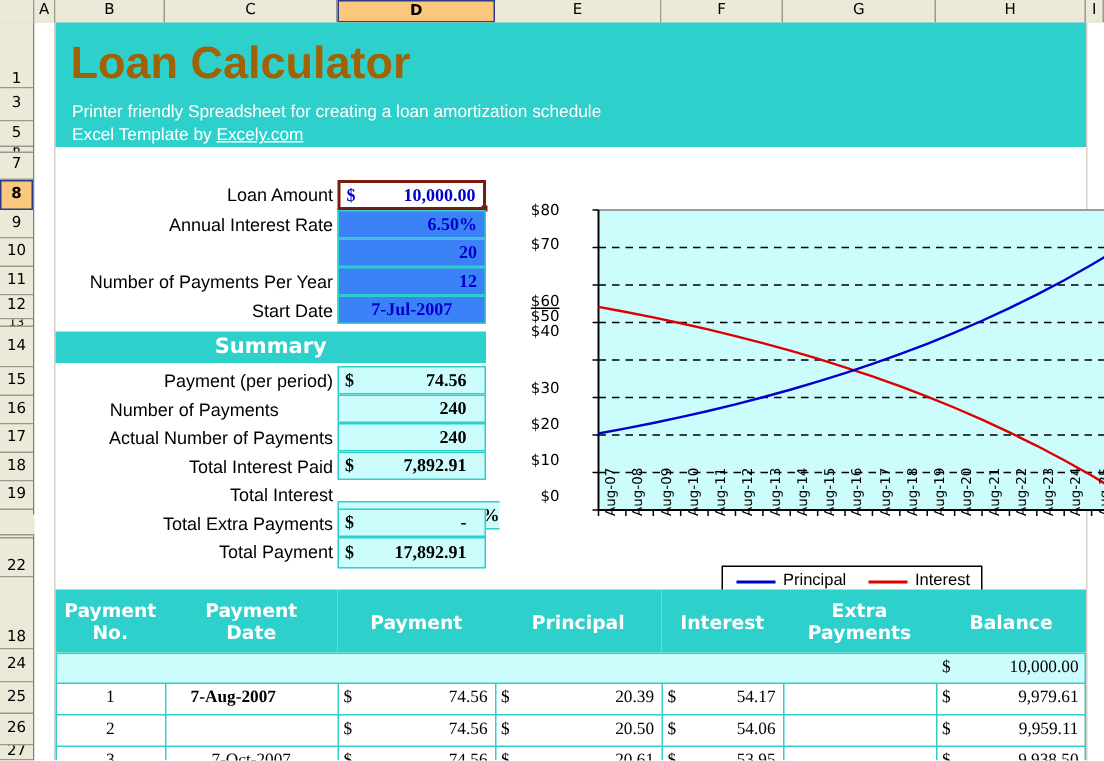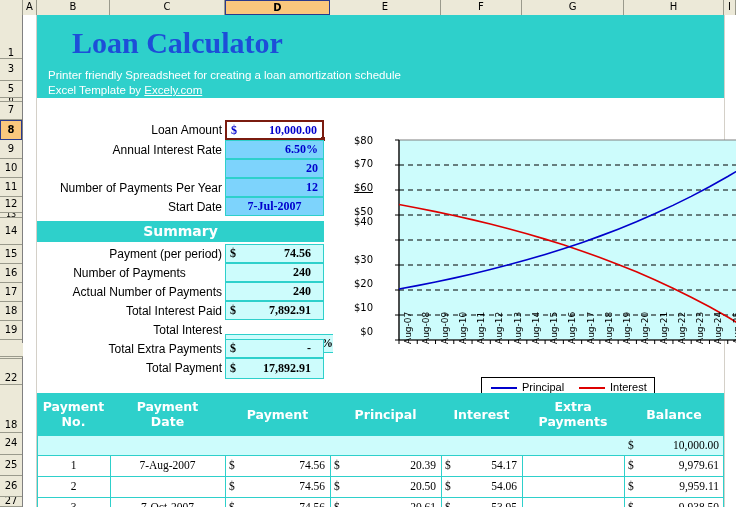--- a/index.html
+++ b/index.html
@@ -30,35 +30,35 @@
 
   
   #grid { position:absolute; left:23px; top:15px; width:713px; height:492px;
     background:#ffffff; }
 
   
   .vline { position:absolute; top:0; width:1px; height:492px; background:#d4d0c8; }
 
   
   .banner { position:absolute; background:#2ed0cb; }
-  .banner-title { position:absolute; color:#1d4ed8; font-weight:bold;
-    font-size:30px; letter-spacing:0px; font-family:Liberation Serif, serif;margin-left:25px; }
+  .banner-title { position:absolute; color:#a16207; font-weight:bold;
+    font-size:30px; letter-spacing:0px; font-family:Liberation Sans, sans-serif; }
   .banner-sub { position:absolute; color:#ffffff; font-size:11.5px;
     font-family:"Liberation Sans", sans-serif; }
   .banner-link { color:#ffffff; text-decoration:underline; }
 
   
   .sec-bar { position:absolute; background:#2ed0cb; color:#ffffff;
     font-weight:bold; font-size:14px; text-align:center; line-height:19px;
     font-family:"DejaVu Sans", sans-serif; }
 
   
   .lbl { position:absolute; text-align:right; font-size:12px; color:#000;
     line-height:19px; padding-right:3px; font-family:"Liberation Sans", sans-serif; }
-  .val { position:absolute; border:1px solid #2ed0cb; background:#7dd3fc;
+  .val { position:absolute; border:1px solid #2ed0cb; background:#3b82f6;
     font-size:12px; font-weight:bold; color:#0000cd; line-height:17px;
     font-family:"Liberation Serif", serif; }
   .val.cyan { background:#cdfcfc; color:#000000; }
   .val .cur { position:absolute; left:4px; }
   .val .num { position:absolute; right:5px; }
   .val .ctr { position:absolute; right:12px; }
   .val.sel { border:2px solid #7a1b0f; background:#ffffff; }
   .val.sel::after { content:""; position:absolute; right:-3px; bottom:-3px;
     width:4px; height:4px; background:#7a1b0f; }
 
@@ -209,21 +209,21 @@
     <div class="lbl" style="left:14px;top:344px;width:188px;">Total Payment</div>
     <div class="val cyan" style="left:202px;top:343px;width:99px;height:21px;line-height:19px;">
       <span class="cur">$</span>
       <span class="ctr">17,892.91</span>
     </div>
 
     <div id="chart" style="left:310px;top:85px;width:391px;height:295px;background:#ffffff;">
 
       <div class="ytick" style="left:0px;top:35px;width:40px;">$80</div>
       <div class="ytick" style="left:0px;top:58px;width:40px;">$70</div>
-      <div class="ytick" style="left:0px;top:82px;width:40px;text-decoration:underline;">$60</div>
+      <div class="ytick" style="left:0px;top:96px;width:40px;text-decoration:underline;">$60</div>
       <div class="ytick" style="left:0px;top:106px;width:40px;">$50</div>
       <div class="ytick" style="left:0px;top:116px;width:40px;">$40</div>
       <div class="ytick" style="left:0px;top:154px;width:40px;">$30</div>
       <div class="ytick" style="left:0px;top:178px;width:40px;">$20</div>
       <div class="ytick" style="left:0px;top:202px;width:40px;">$10</div>
       <div class="ytick" style="left:0px;top:226px;width:40px;">$0</div>
 
       <svg id="plot" width="381" height="250" style="position:absolute;left:44px;top:34px;">
         <rect x="22" y="6" width="347" height="200" fill="#cdfcfc" stroke="#808080" stroke-width="1"></rect>
         <g id="gridlines">
@@ -342,21 +342,21 @@
       </div>
 
     <div class="bandrow" style="left:14px;top:420px;width:687px;height:21px;border:1px solid #2ed0cb;"></div>
     <div class="trow-cell" style="left:601px;top:421px;width:100px;height:19px;">
       <span class="cur">$</span>
       <span class="num">10,000.00</span>
     </div>
 
     <div id="tbody" style="position:absolute;left:14px;top:441px;width:687px;height:51px;">
         <div class="trow-cell ctr" style="left: 0px; top: 0px; width: 73px; height: 20px;">1</div>
-        <div class="trow-cell ctr" style="left: 73px; top: 0px; width: 115px; height: 20px;">7-Aug-2007</div>
+        <div class="trow-cell ctr" style="left: 61px; top: 0px; width: 115px; height: 20px; font-weight: bold;">7-Aug-2007</div>
         <div class="trow-cell" style="left: 188px; top: 0px; width: 105px; height: 20px;">
           <span class="cur">$</span>
           <span class="num">74.56</span>
         </div>
         <div class="trow-cell" style="left: 293px; top: 0px; width: 111px; height: 20px;">
           <span class="cur">$</span>
           <span class="num">20.39</span>
         </div>
         <div class="trow-cell" style="left: 404px; top: 0px; width: 81px; height: 20px;">
           <span class="cur">$</span>

